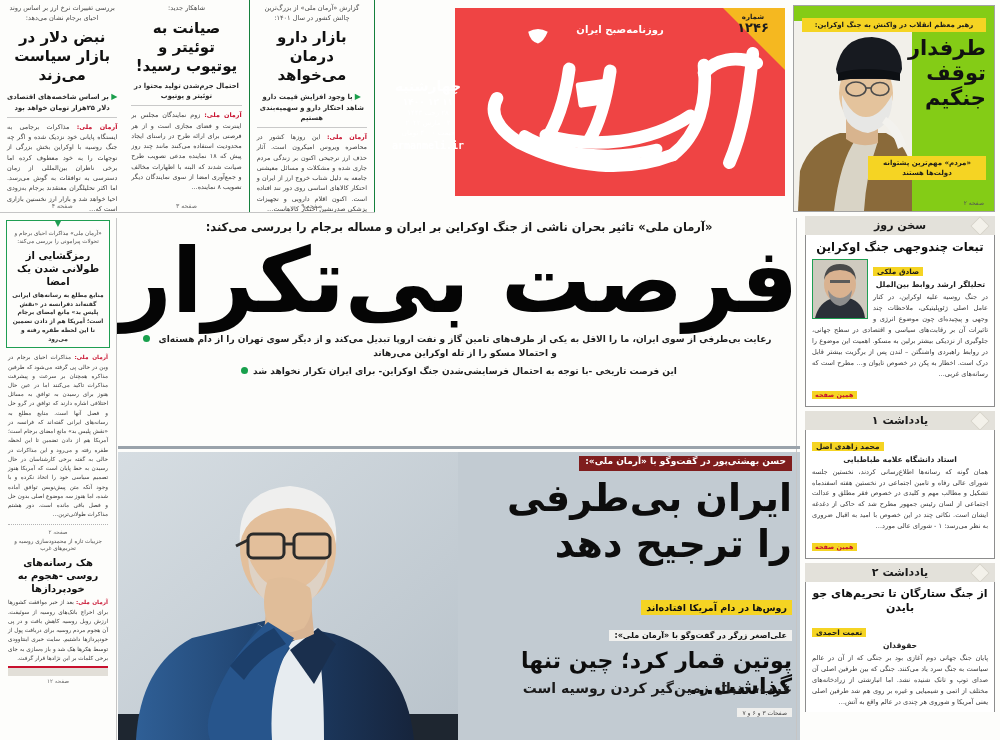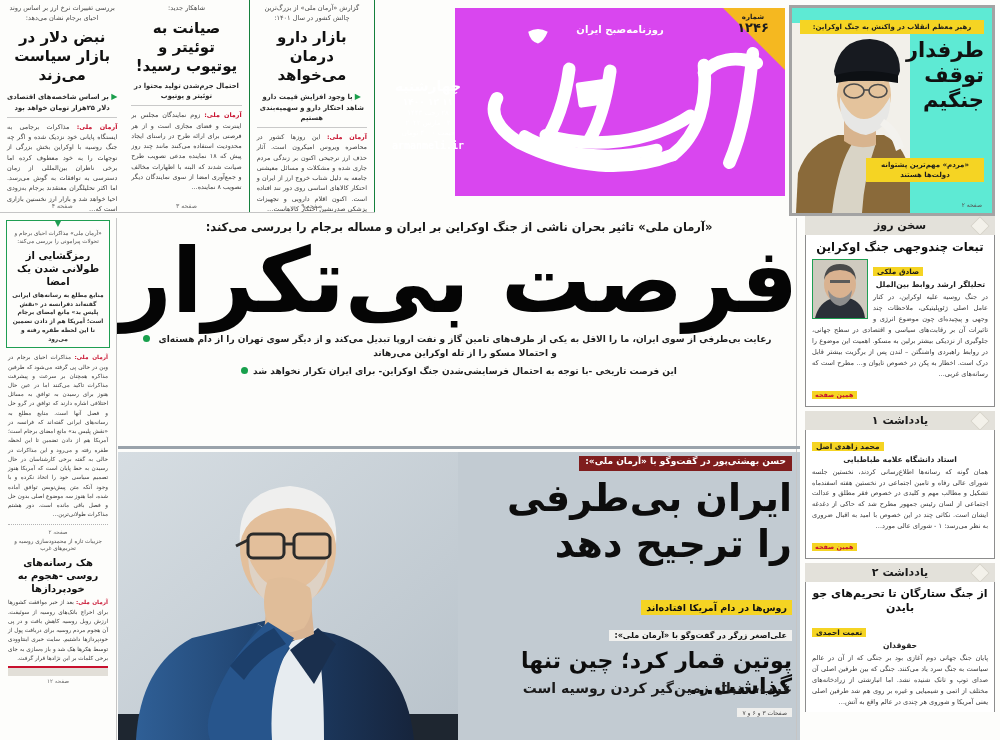--- a/index.html
+++ b/index.html
@@ -30,21 +30,21 @@
   .topcol + .topcol{border-right:1px solid #15803d;}
   .topcol .hl{font-size:15px;line-height:1.28;margin:5px 0 5px;}
   .topcol .kicker{font-size:6.6px;}
   .topcol .sub{font-size:6.8px;}
   .topcol .body-txt{font-size:6.4px;line-height:1.6;}
   .topcol .pageref{position:absolute;bottom:3px;left:0;right:0;}
   .arrow-g{color:#1a9e4b;font-size:8px;}
 
   
   .masthead{position:absolute;right:215px;top:8px;width:395px;height:196px;}
-  .mast-green{position:absolute;right:0;top:0;width:330px;height:188px;background:#d946ef;
+  .mast-green{position:absolute;right:0;top:0;width:330px;height:188px;background:#ef4444;
               overflow:hidden;}
   .mast-corner{position:absolute;right:0;top:0;width:0;height:0;
                border-top:62px solid #f5b820;border-left:62px solid transparent;}
   .mast-issue{position:absolute;right:6px;top:5px;width:52px;text-align:center;
               color:#1c1c1c;font-weight:bold;line-height:1.15;z-index:3;}
   .mast-issue .lbl{font-size:7px;}
   .mast-issue .num{font-size:13px;}
   .mast-tag{position:absolute;left:0;right:0;top:16px;text-align:center;color:#fff;
             font-size:10px;font-weight:bold;letter-spacing:.4px;}
   .mast-logo{position:absolute;right:8px;left:8px;top:18px;bottom:4px;
@@ -52,21 +52,21 @@
   .mast-logo svg{width:100%;height:100%;}
   .mast-date{position:absolute;left:-2px;top:70px;width:80px;text-align:center;color:#fff;}
   .mast-date .dow{font-size:14px;font-weight:bold;margin-bottom:3px;}
   .mast-date .d{font-size:9px;font-weight:bold;margin-bottom:2px;letter-spacing:.3px;}
   .mast-date .d2{font-size:7px;margin-bottom:2px;}
   .mast-date .site{font-size:10px;font-weight:bold;margin-top:3px;
                    font-family:"DejaVu Sans Mono","Liberation Mono",monospace;direction:ltr;}
 
   
   .leaderbox{position:absolute;right:5px;top:5px;width:200px;height:205px;
-             background:#5eead4;border:3px solid #a3a3a3;}
+             background:#84cc16;border:1px solid #a3a3a3;}
   .leader-strip{position:absolute;right:8px;left:8px;top:12px;height:14px;
                 background:#f5d423;display:flex;align-items:center;justify-content:center;}
   .leader-strip span{font-size:7px;font-weight:bold;color:#1b1b1b;}
   .leader-hl{position:absolute;right:8px;top:30px;width:95px;text-align:right;
              font-size:21px;font-weight:bold;line-height:1.18;color:#111;}
   .leader-strip2{position:absolute;right:8px;width:112px;top:150px;background:#f5d423;
                  padding:2px 3px;text-align:center;font-size:7px;font-weight:bold;
                  line-height:1.45;color:#1b1b1b;}
   .leader-ref{position:absolute;right:10px;bottom:5px;font-size:6px;color:#555;}
   .leader-photo{position:absolute;left:0;bottom:0;width:118px;height:190px;overflow:hidden;}

